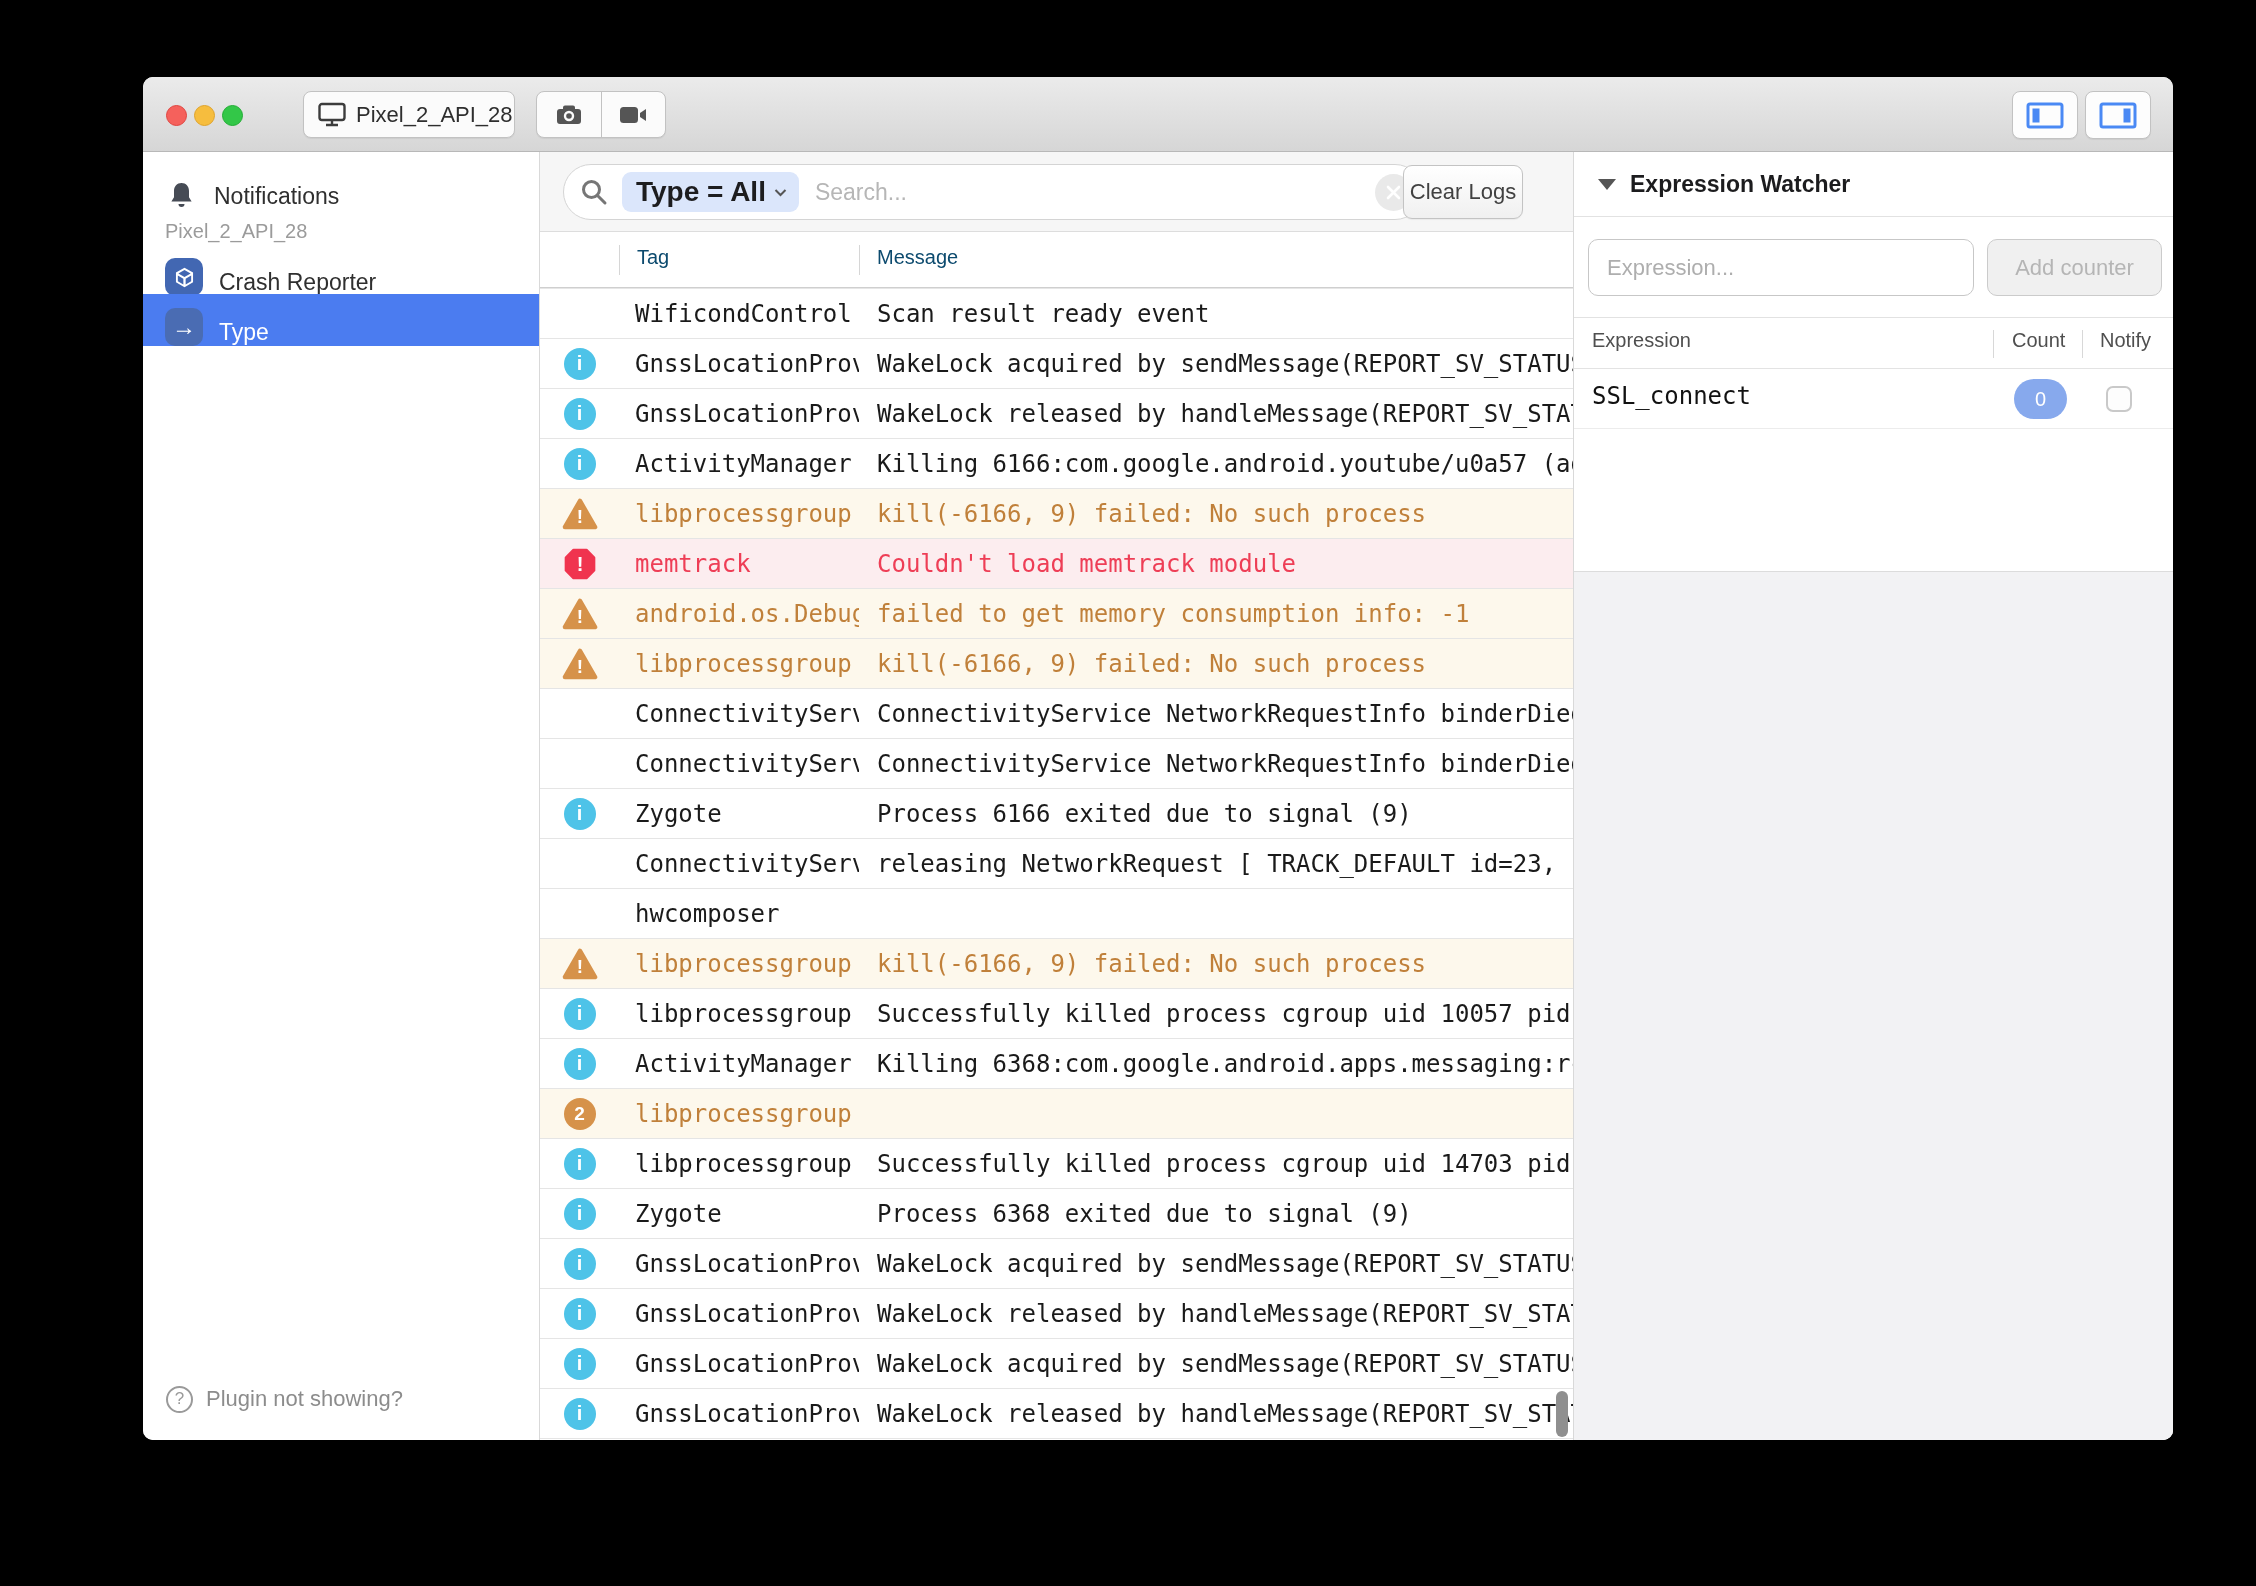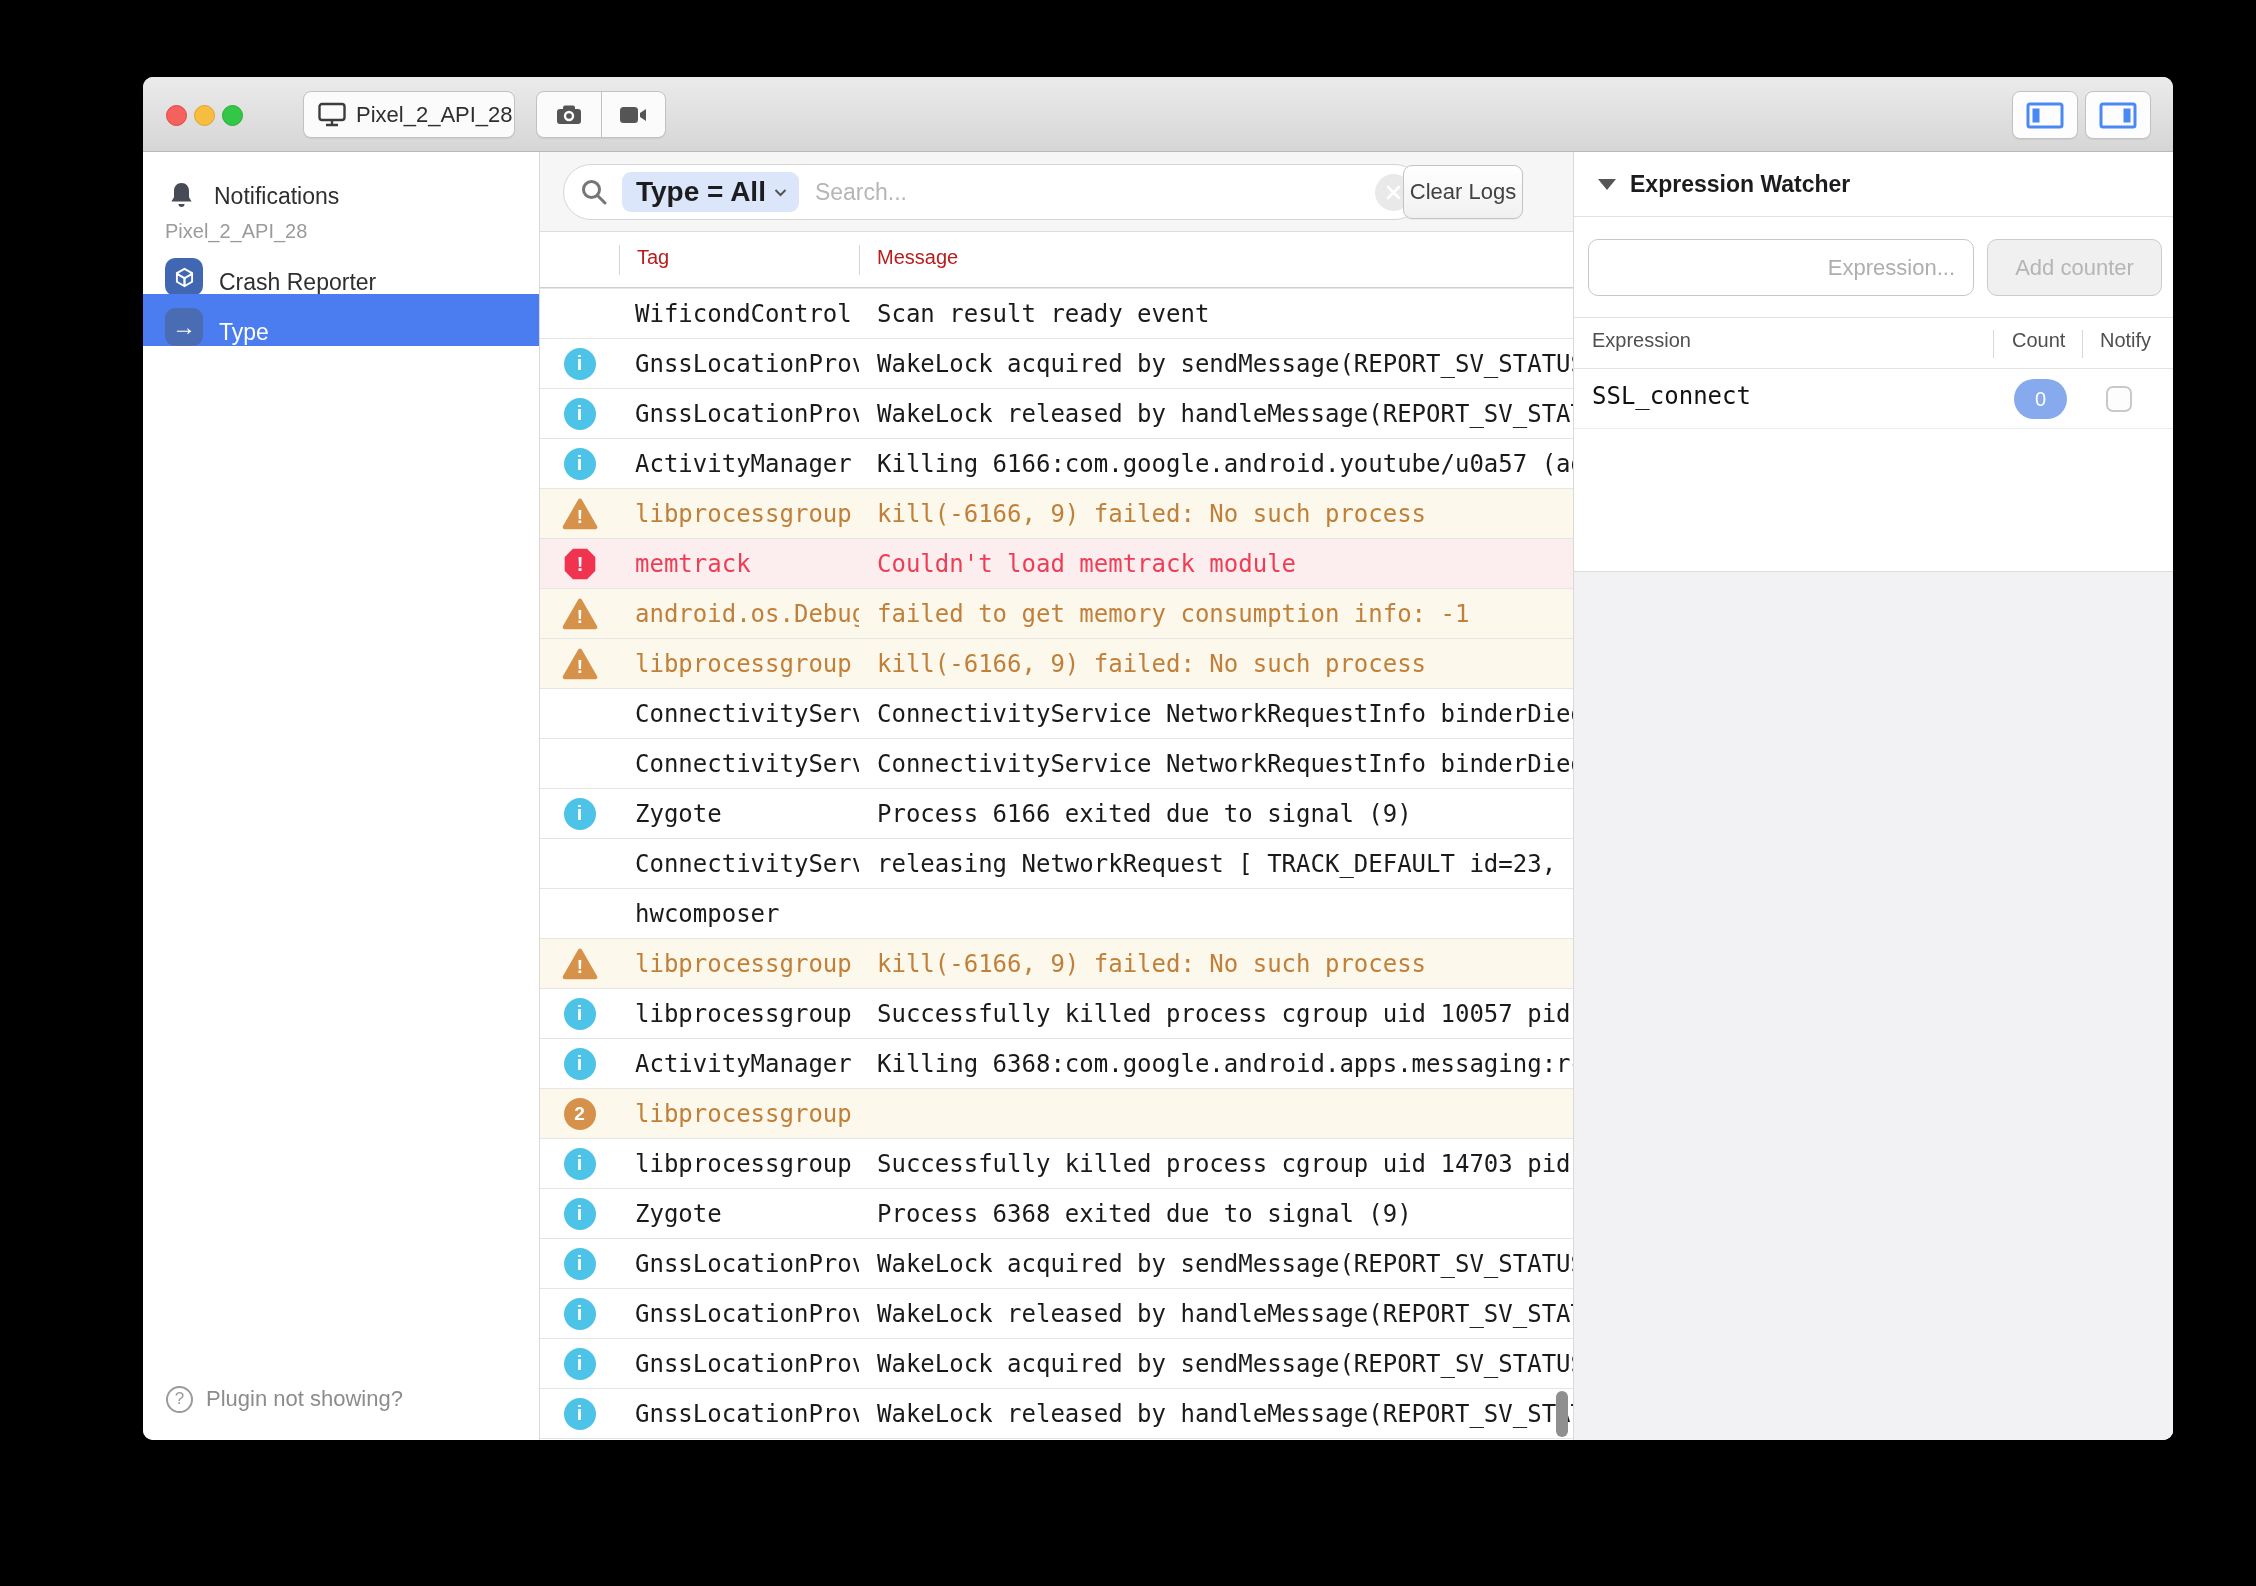--- a/index.html
+++ b/index.html
@@ -46,41 +46,41 @@
   .searchpill{position:absolute;left:23px;top:12px;width:860px;height:56px;background:#fff;border:1px solid #d4d4d4;border-radius:29px;box-sizing:border-box;display:flex;align-items:center;}
   .searchpill .mag{margin-left:16px;margin-right:14px;display:flex;}
   .filter-chip{height:40px;background:#dbe6fb;border-radius:9px;display:flex;align-items:center;padding:0 12px 0 14px;gap:8px;}
   .filter-chip .t{font-size:28px;font-weight:bold;color:#1d1d1f;}
   .search-input{flex:1;border:none;outline:none;background:transparent;font-size:23px;color:#333;margin-left:14px;font-family:"Liberation Sans",sans-serif;}
   .search-input::placeholder{color:#b6b6b6;}
   .clear-x{width:37px;height:37px;border-radius:50%;background:#e9e9e9;display:flex;align-items:center;justify-content:center;margin-right:10px;}
   .clearlogs-btn{position:absolute;left:863px;top:13px;width:120px;height:54px;border-radius:9px;background:linear-gradient(#fff,#f0f0f0);border:1px solid #c3c3c3;box-sizing:border-box;display:flex;align-items:center;justify-content:center;font-size:22px;color:#414141;box-shadow:0 1px 1px rgba(0,0,0,.05);}
   
   .thead{position:absolute;left:0;top:80px;width:100%;height:56px;background:#fff;border-bottom:1px solid #cfcfcf;box-sizing:border-box;}
-  .thead .h{position:absolute;top:14px;font-size:20px;color:#b91c1c;text-align:right;}
+  .thead .h{position:absolute;top:14px;font-size:20px;color:#0c4a6e;text-align:right;}
   .h-tag{left:97px;}
   .h-msg{left:337px;}
   .vsep{position:absolute;top:13px;width:1px;height:30px;background:#d6d6d6;}
   .sep1{left:79px;} .sep2{left:319px;}
   .rows{position:absolute;left:0;top:136px;width:100%;height:1152px;overflow:hidden;border-top:1px solid #e6e6e6;box-sizing:border-box;}
   .lrow{display:flex;align-items:center;height:50px;border-bottom:1px solid #e5e5e5;box-sizing:border-box;font-family:"DejaVu Sans Mono",monospace;font-size:24px;color:#1a1a1a;background:#fff;}
   .lrow .icell{width:79px;display:flex;align-items:center;justify-content:center;flex:none;}
   .lrow .tcell{width:240px;padding-left:16px;flex:none;white-space:nowrap;overflow:hidden;box-sizing:border-box;}
   .lrow .mcell{flex:1;padding-left:18px;white-space:nowrap;overflow:hidden;}
   .lrow.lv-warn{background:#fdf8ec;color:#c0803a;}
   .lrow.lv-error{background:#fcedef;color:#ee3e56;}
   .li-info{width:32px;height:32px;border-radius:50%;background:#4ec3e8;color:#fff;font-family:"Liberation Sans",sans-serif;font-size:20px;font-weight:bold;display:flex;align-items:center;justify-content:center;}
   .li-count{width:32px;height:32px;border-radius:50%;background:#d6924a;color:#fff;font-family:"Liberation Sans",sans-serif;font-size:19px;font-weight:bold;display:flex;align-items:center;justify-content:center;}
   .logscrollbar{position:absolute;right:5px;bottom:3px;width:12px;height:46px;border-radius:6px;background:#8f8f8f;}
   
   .rp-header{position:absolute;left:0;top:0;width:100%;height:65px;border-bottom:1px solid #e2e2e2;box-sizing:border-box;display:flex;align-items:center;}
   .disc{margin-left:24px;margin-right:14px;width:0;height:0;border-left:9px solid transparent;border-right:9px solid transparent;border-top:11px solid #555;}
   .rp-title{font-size:23px;font-weight:bold;color:#1c1c1e;}
   .rp-controls{position:absolute;left:0;top:65px;width:100%;height:101px;border-bottom:1px solid #e2e2e2;box-sizing:border-box;}
-  .expr-input{position:absolute;left:14px;top:22px;width:386px;height:57px;border:1px solid #c7c7c7;border-radius:10px;box-sizing:border-box;font-size:22px;padding:0 18px;outline:none;color:#333;font-family:"Liberation Sans",sans-serif;background:#fff;text-align:right;}
+  .expr-input{position:absolute;left:14px;top:22px;width:386px;height:57px;border:1px solid #c7c7c7;border-radius:10px;box-sizing:border-box;font-size:22px;padding:0 18px;outline:none;color:#333;font-family:"Liberation Sans",sans-serif;background:#fff;}
   .expr-input::placeholder{color:#aeaeae;}
   .addcounter-btn{position:absolute;left:413px;top:22px;width:175px;height:57px;border-radius:10px;background:#f0f0f0;border:1px solid #cbcbcb;box-sizing:border-box;display:flex;align-items:center;justify-content:center;font-size:22px;color:#b5b5b5;}
   .rp-thead{position:absolute;left:0;top:166px;width:100%;height:51px;border-bottom:1px solid #e3e3e3;box-sizing:border-box;}
   .rp-thead .h{position:absolute;top:11px;font-size:20px;color:#4f4f4f;}
   .rp-h-expr{left:18px;} .rp-h-count{left:438px;} .rp-h-notify{left:526px;}
   .rp-vsep{position:absolute;top:12px;width:1px;height:28px;background:#d8d8d8;}
   .rp-sep1{left:419px;} .rp-sep2{left:508px;}
   .rp-row{position:absolute;left:0;top:217px;width:100%;height:60px;border-bottom:1px solid #ececec;box-sizing:border-box;}
   .rp-expr{position:absolute;left:18px;top:13px;font-family:"DejaVu Sans Mono",monospace;font-size:24px;color:#111;}
   .count-badge{position:absolute;left:440px;top:10px;width:53px;height:40px;border-radius:20px;background:#87a9ed;color:#fff;font-size:20px;display:flex;align-items:center;justify-content:center;}

